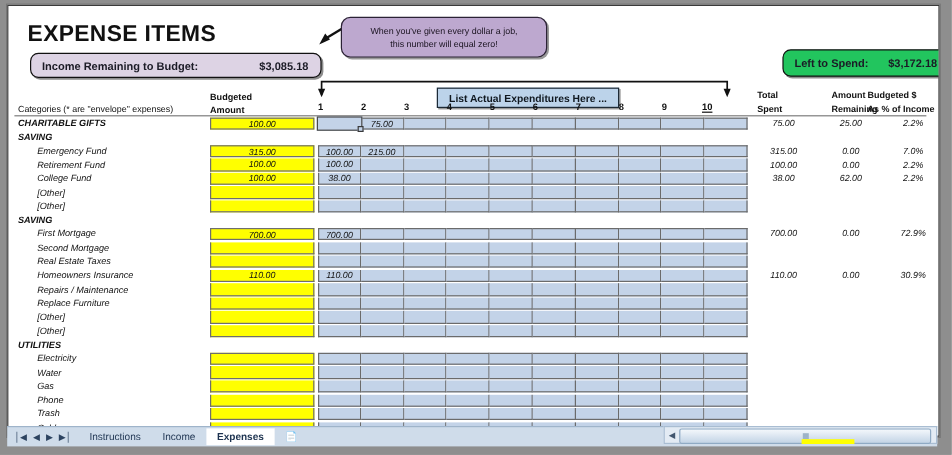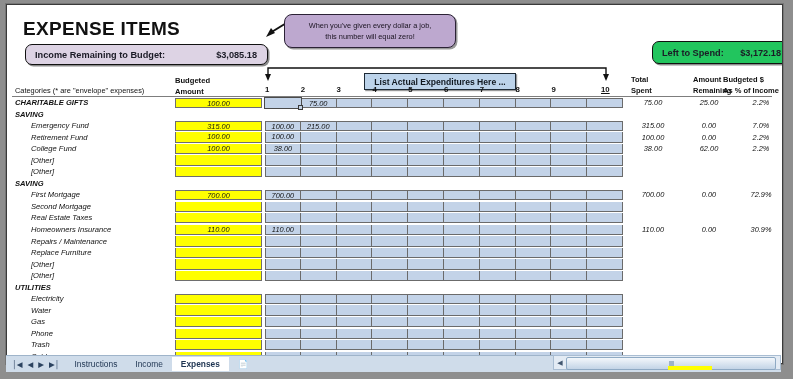--- a/index.html
+++ b/index.html
@@ -130,21 +130,21 @@
   <div id="numhdrs">
         <div class="colhdr numhdr" style="left: 258px;">1</div>
         <div class="colhdr numhdr" style="left: 293.8px;">2</div>
         <div class="colhdr numhdr" style="left: 329.6px;">3</div>
         <div class="colhdr numhdr" style="left: 365.4px;">4</div>
         <div class="colhdr numhdr" style="left: 401.2px;">5</div>
         <div class="colhdr numhdr" style="left: 437px;">6</div>
         <div class="colhdr numhdr" style="left: 472.8px;">7</div>
         <div class="colhdr numhdr" style="left: 508.6px;">8</div>
         <div class="colhdr numhdr" style="left: 544.4px;">9</div>
-        <div class="colhdr numhdr" style="left: 594px; text-decoration: underline;">10</div>
+        <div class="colhdr numhdr" style="left: 578px; text-decoration: underline;">10</div>
       </div>
   <div class="colhdr rhdr" id="h-total">
     <div>Total</div>
     <div>Spent</div>
   </div>
   <div class="colhdr rhdr" id="h-amt">
     <div>Amount</div>
     <div>Remaining</div>
   </div>
   <div class="colhdr rhdr" id="h-pct">

